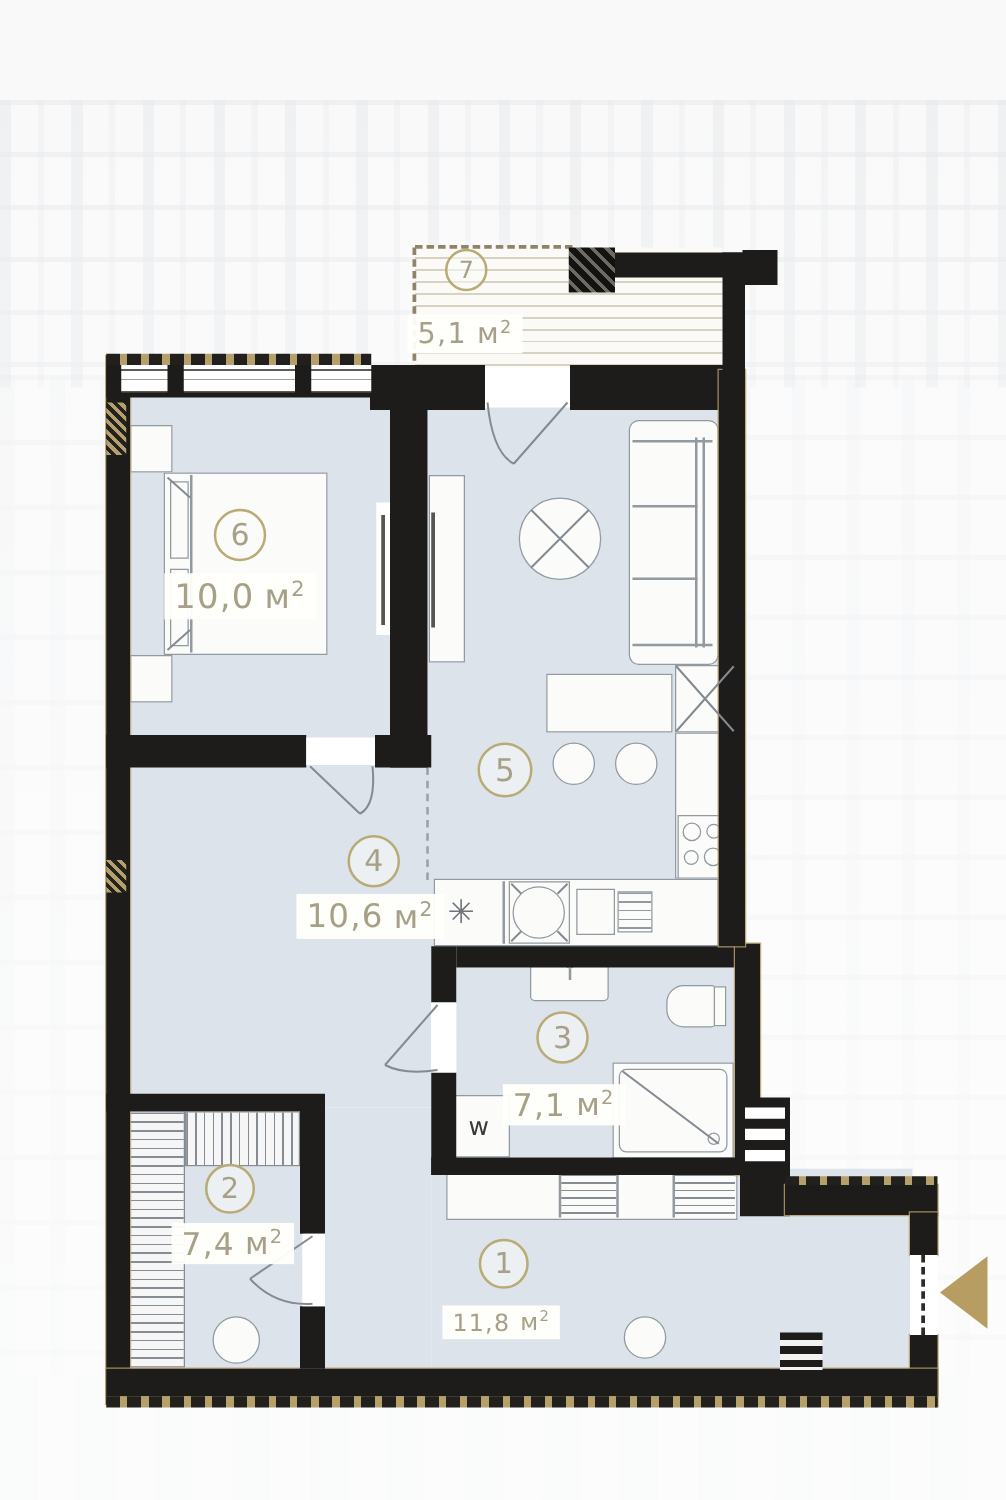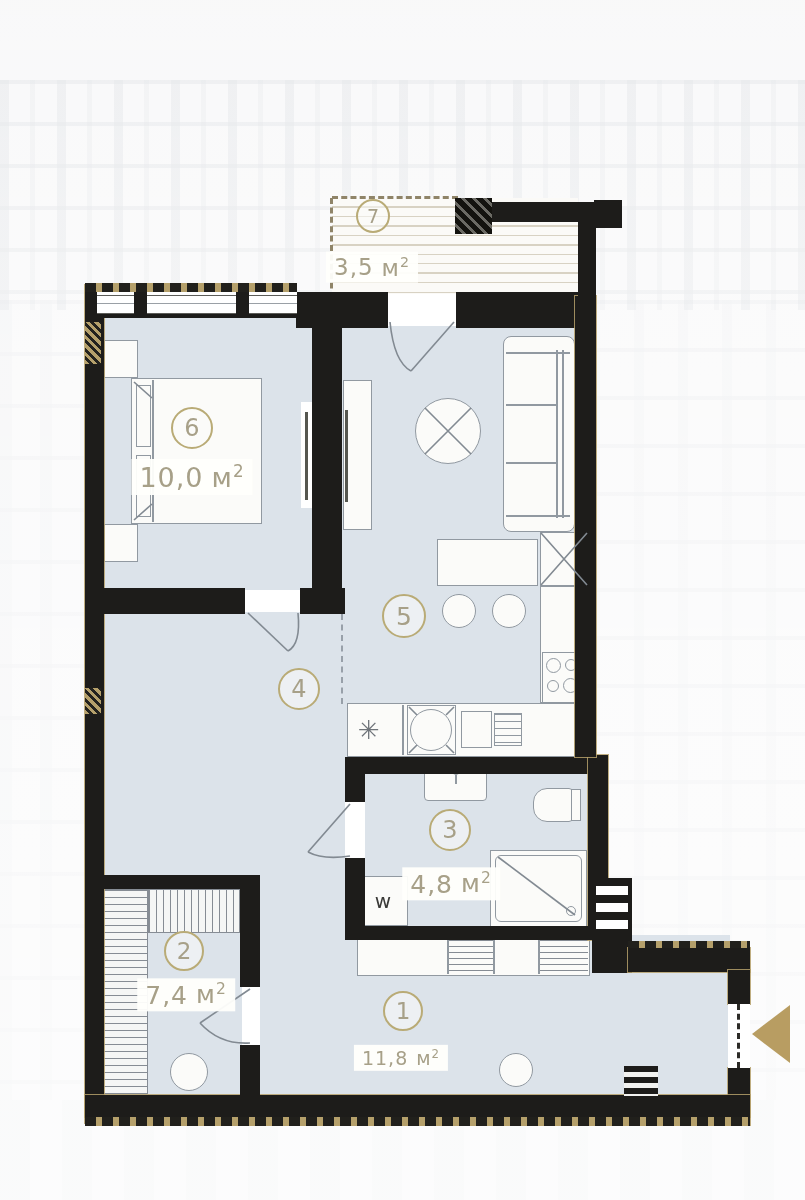--- a/index.html
+++ b/index.html
@@ -223,35 +223,38 @@
 
       <path d="M 498,857 L 575,915"></path>
 
       <path d="M 134,382 L 152,398"></path>
       <path d="M 134,520 L 152,504"></path>
     </g>
   </svg>
 
   <div class="abs circle-label" style="left:356px;top:199px;width:34px;height:34px;font-size:19px;">7</div>
   <div class="abs area-label" style="left:372px;top:267px;font-size:23px;">
-    <span>3,5</span><span class="u"><span>м</span><sup>2</sup></span>
+    <span>5,1</span><span class="u"><span>м</span><sup>2</sup></span>
   </div>
 
   <div class="abs circle-label" style="left:171px;top:407px;width:42px;height:42px;font-size:24px;">6</div>
   <div class="abs area-label" style="left:192px;top:477px;font-size:27px;">
     <span>10,0</span><span class="u"><span>м</span><sup>2</sup></span>
   </div>
 
   <div class="abs circle-label" style="left:382px;top:594px;width:44px;height:44px;font-size:25px;">5</div>
 
   <div class="abs circle-label" style="left:278px;top:668px;width:42px;height:42px;font-size:24px;">4</div>
+  <div class="abs area-label" style="left:296px;top:733px;font-size:26px;">
+    <span>10,6</span><span class="u"><span>м</span><sup>2</sup></span>
+  </div>
 
   <div class="abs circle-label" style="left:429px;top:809px;width:42px;height:42px;font-size:24px;">3</div>
   <div class="abs area-label" style="left:451px;top:884px;font-size:25px;">
-    <span>4,8</span><span class="u"><span>м</span><sup>2</sup></span>
+    <span>7,1</span><span class="u"><span>м</span><sup>2</sup></span>
   </div>
 
   <div class="abs circle-label" style="left:164px;top:931px;width:40px;height:40px;font-size:23px;">2</div>
   <div class="abs area-label" style="left:186px;top:995px;font-size:25px;">
     <span>7,4</span><span class="u"><span>м</span><sup>2</sup></span>
   </div>
 
   <div class="abs circle-label" style="left:383px;top:991px;width:40px;height:40px;font-size:23px;">1</div>
   <div class="abs area-label" style="left:401px;top:1058px;font-size:19px;">
     <span>11,8</span><span class="u"><span>м</span><sup>2</sup></span>

